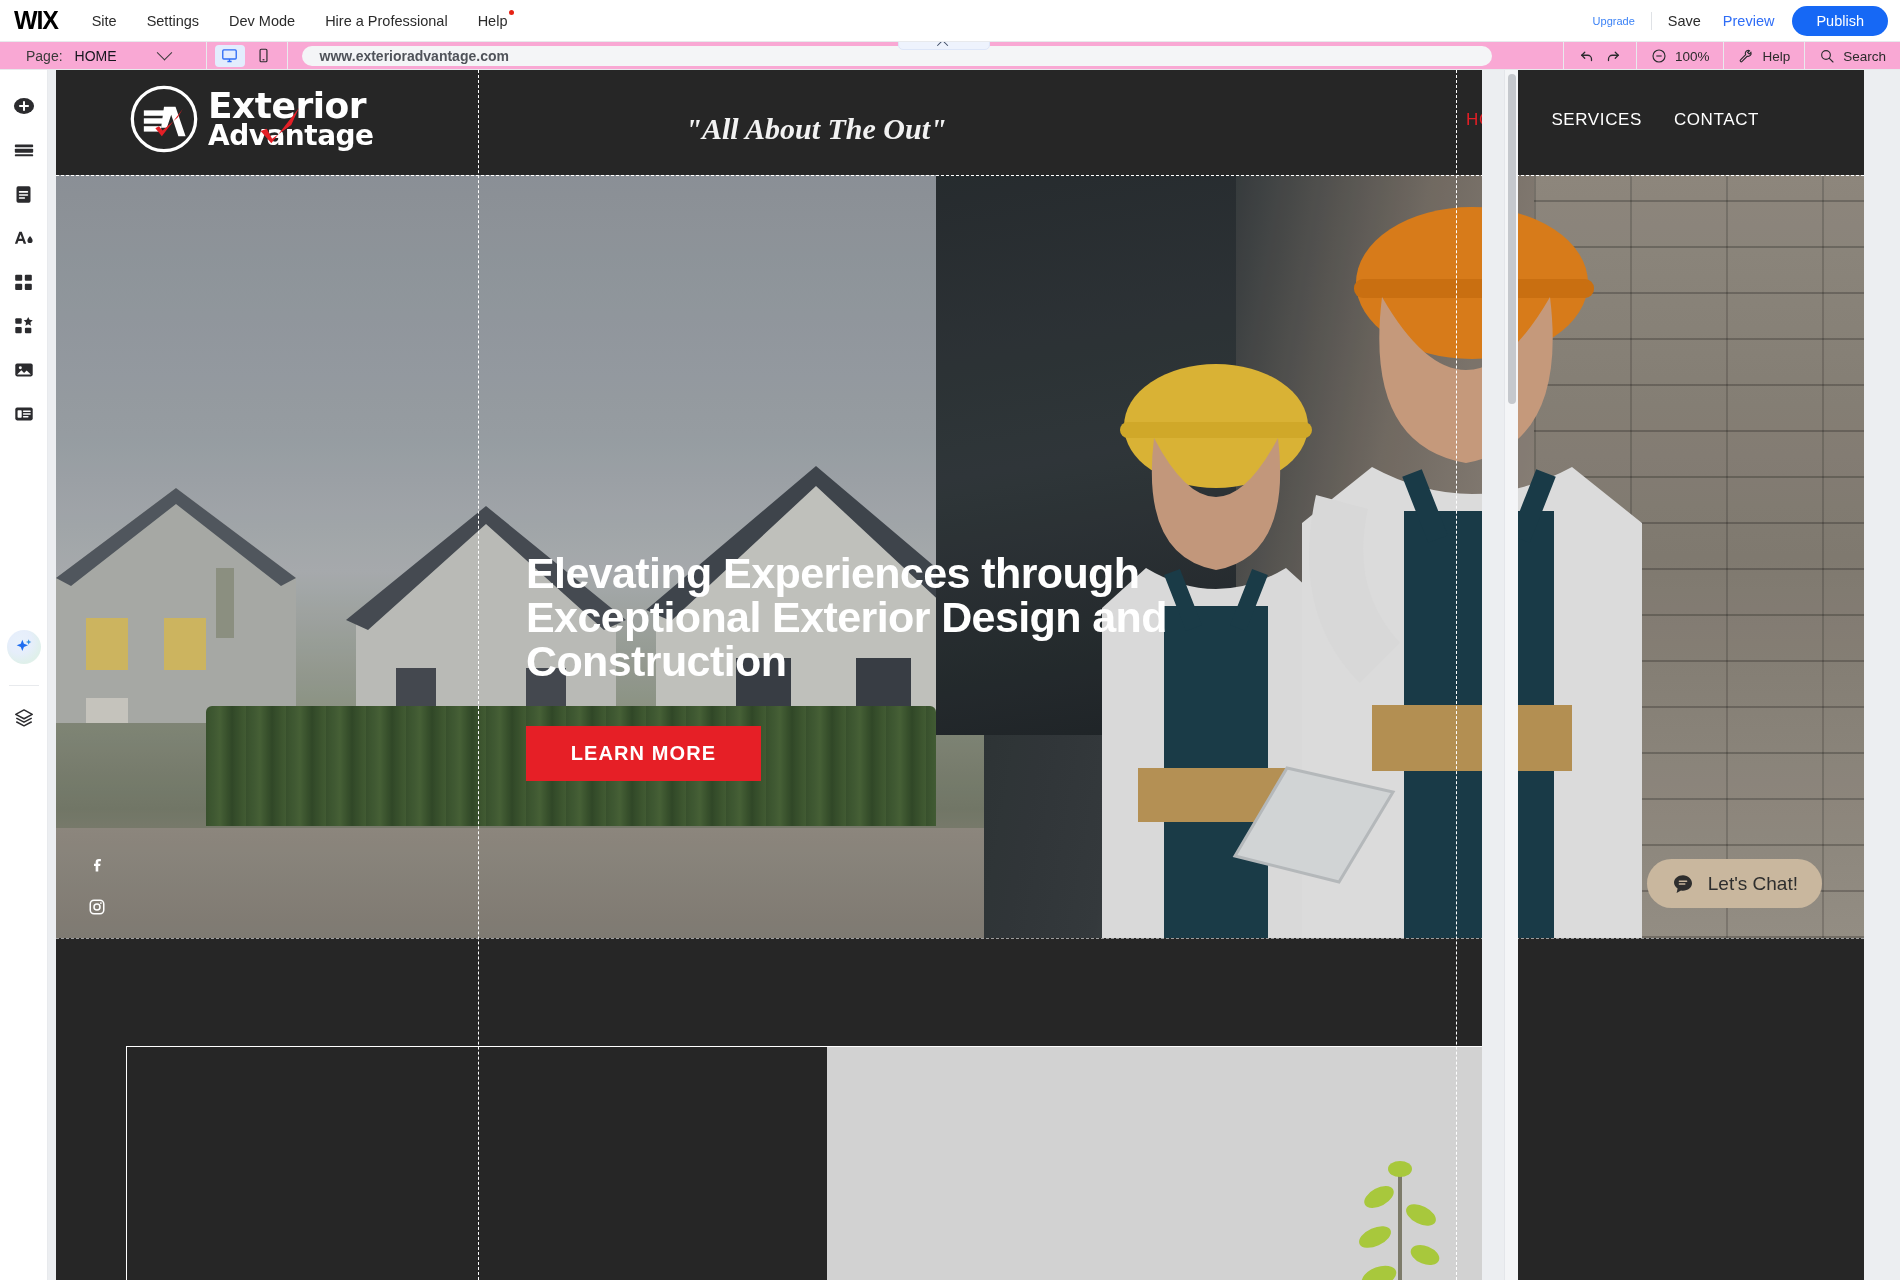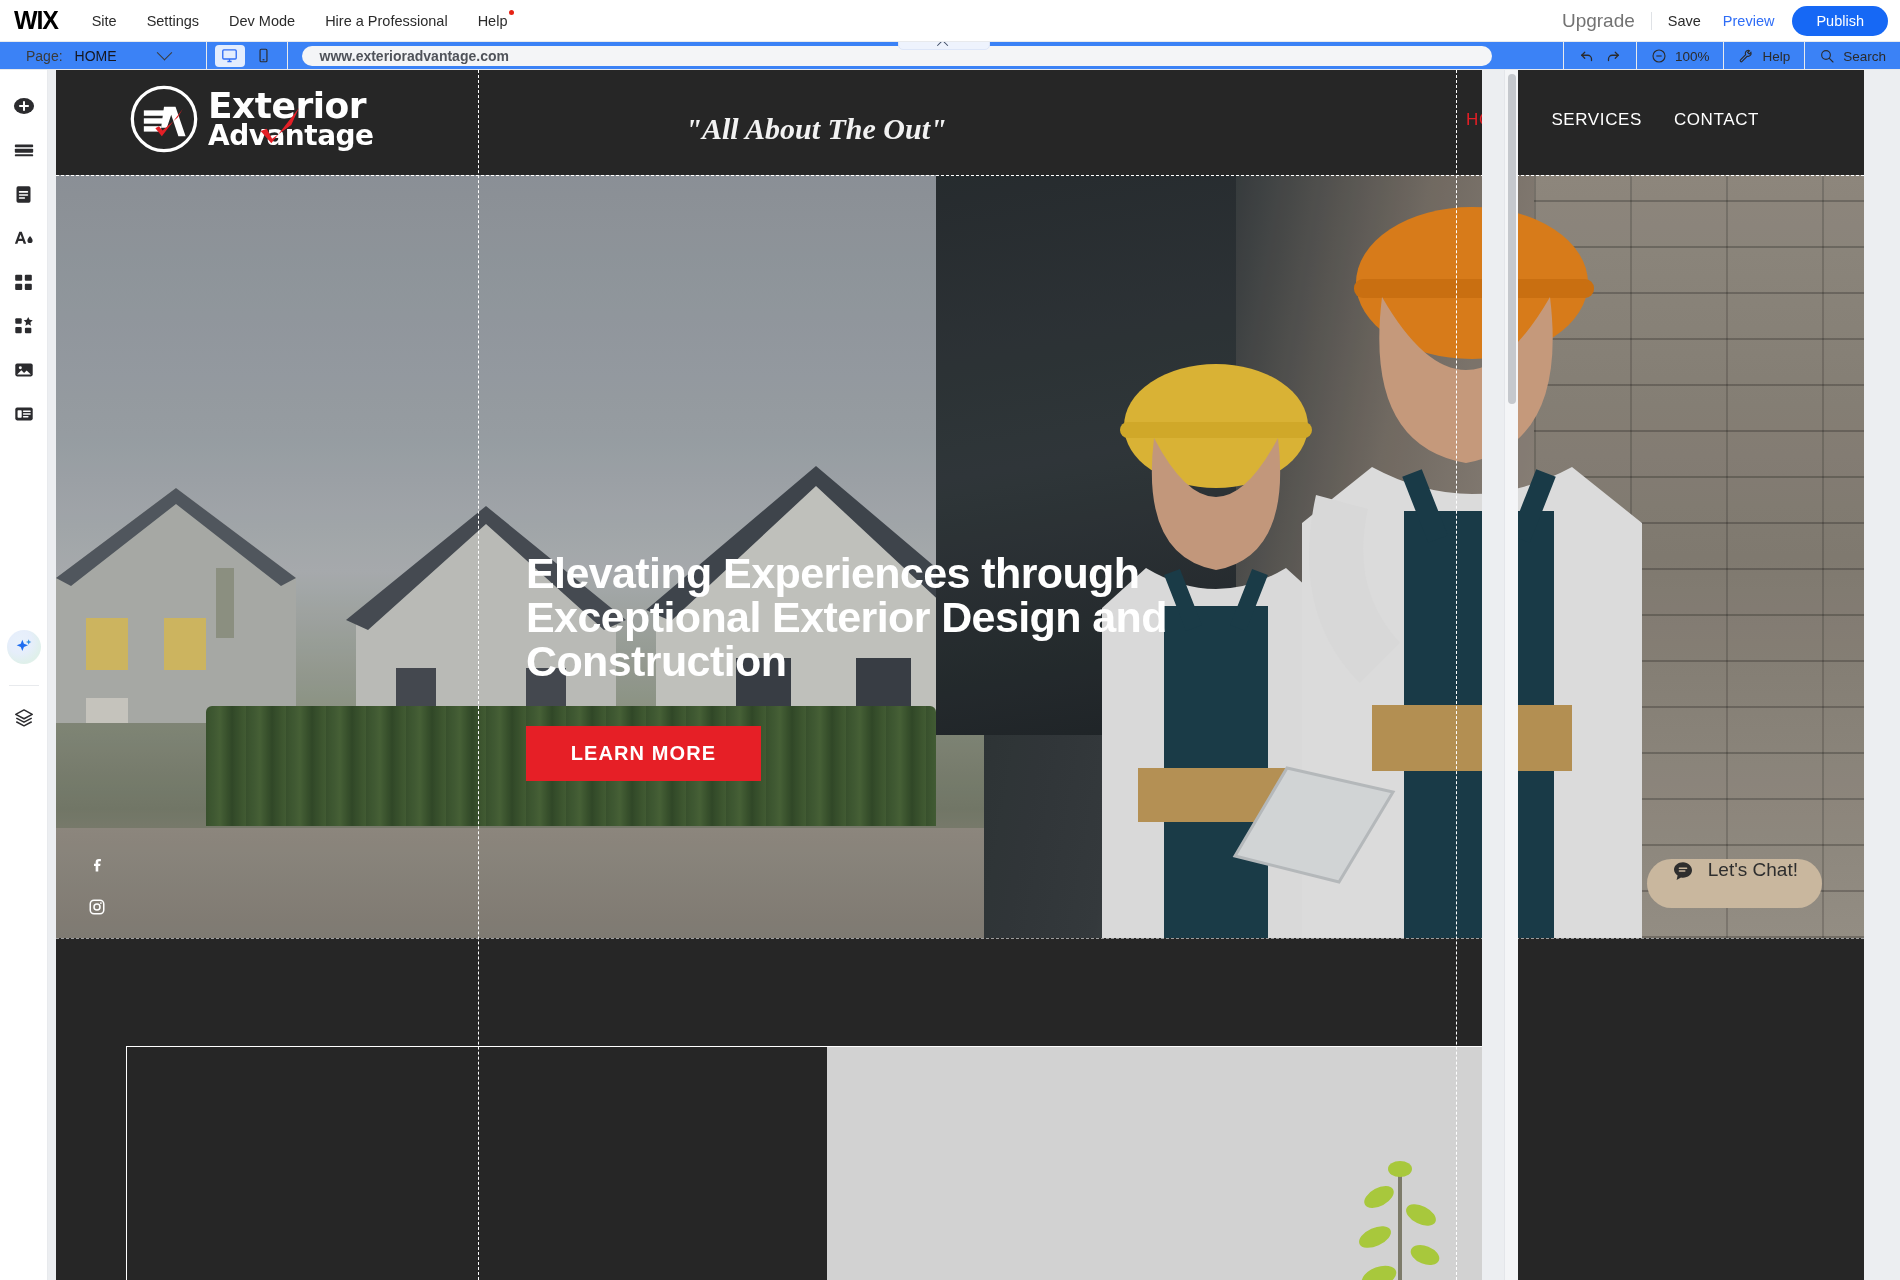--- a/index.html
+++ b/index.html
@@ -27,33 +27,33 @@
     position: relative; cursor: default; white-space: nowrap;
   }
   .menu-item .dot {
     position: absolute; top: -3px; right: -7px;
     width: 5px; height: 5px; border-radius: 50%; background: #e62214;
   }
   .topbar-right {
     position: absolute; right: 0; top: 0; height: 42px;
     display: flex; align-items: center; padding-right: 12px;
   }
-  .link-upgrade { font-size: 19px; color: #737373; margin-right: 16px; }
+  .link-upgrade { font-size: 11px; color: #3b82f6; margin-right: 16px; }
   .vsep { width: 1px; height: 18px; background: #dfe2e6; margin-right: 16px; }
   .link-save { font-size: 14.5px; color: #2b2b2b; margin-right: 22px; }
   .link-preview { font-size: 14.5px; color: #2f6df6; margin-right: 18px; }
   .btn-publish {
     background: #1668f5; color: #fff; font-size: 14.5px;
     border-radius: 18px; padding: 7px 24px; border: none;
   }
 
   
   .secondbar {
     position: absolute; top: 42px; left: 0; width: 1900px; height: 28px;
-    background: #3b82f6; display: flex; align-items: center;
+    background: #f9a8d4; display: flex; align-items: center;
     border-bottom: 1px solid #e8eaed; z-index: 39;
   }
   .page-label { font-size: 14px; color: #3a3a3a; margin-left: 26px; }
   .page-value { font-size: 14px; color: #16161e; margin-left: 12px; }
   .chev-down {
     margin-left: 42px; width: 11px; height: 11px;
     border-right: 1.6px solid #3a3a3a; border-bottom: 1.6px solid #3a3a3a;
     transform: rotate(45deg) translate(-2px,-2px);
   }
   .devsep { width: 1px; height: 28px; background: #e8eaed; margin-left: 36px; }
@@ -212,21 +212,21 @@
 
   .social-rail {
     position: absolute; left: 32px; top: 680px; z-index: 7;
     display: flex; flex-direction: column; gap: 25px; align-items: center;
   }
   .soc { width: 18px; height: 18px; color: #fff; }
 
   .chat-widget {
     position: absolute; right: 42px; bottom: 30px; z-index: 8;
     height: 49px; padding: 0 24px; border-radius: 25px;
-    background: #c9b79e; display: flex; gap: 13px;
+    background: #c9b79e; display: flex; align-items: center; gap: 13px;
   }
   .chat-label { font-size: 19px; color: #2e2e2e; }
 
   
   .lower { position: relative; width: 100%; height: 342px; background: #262626; }
   .lower-block {
     position: absolute; left: 70px; top: 108px; width: 1380px; height: 300px;
     border: 1px solid #ffffff; display: flex;
   }
   .lb-left { flex: 0 0 700px; background: #262626; }

